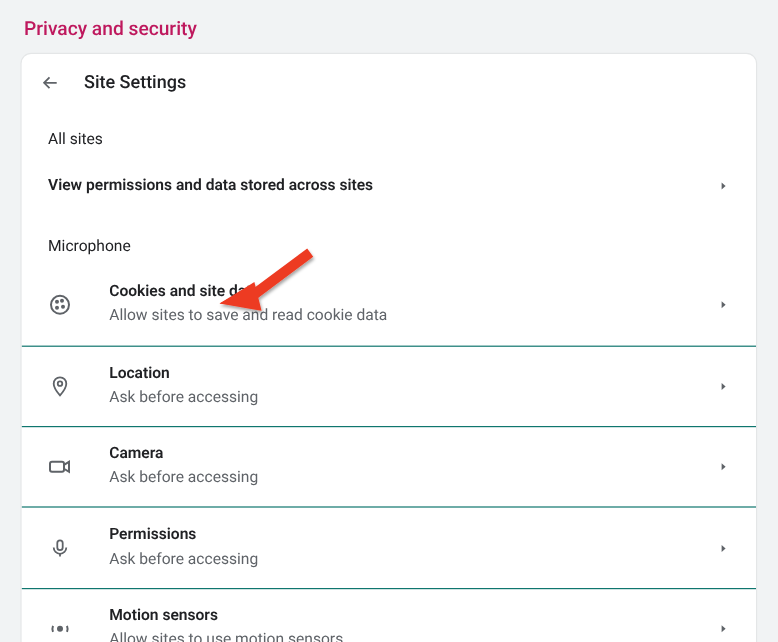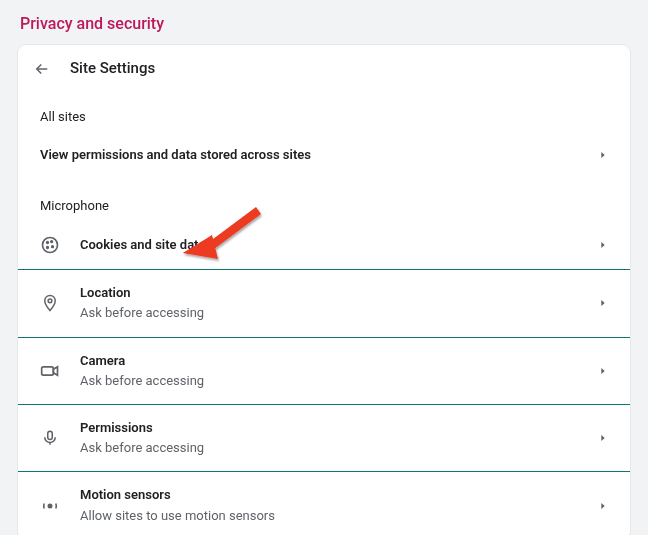--- a/index.html
+++ b/index.html
@@ -47,20 +47,21 @@
     font-weight: 400;
     padding: 16px 22px 8px 22px;
     color: #202124;
   }
   .row {
     display: flex;
     align-items: center;
     padding: 14px 22px;
     cursor: pointer;
     position: relative;
+    gap: 11px;
   }
   .row.border-top { border-top: 1px solid #0f766e; }
   .row .icon {
     width: 20px; height: 20px;
     flex: 0 0 20px;
     margin-right: 20px;
     color: #5f6368;
     display:flex; align-items:center; justify-content:center;
   }
   .row.no-icon .text { margin-left: 0; }
@@ -123,20 +124,21 @@
       <svg width="20" height="20" viewBox="0 0 24 24" fill="none" stroke="currentColor" stroke-width="2">
           <circle cx="12" cy="12" r="9"></circle>
           <circle cx="9" cy="9" r="1" fill="currentColor"></circle>
           <circle cx="14" cy="8" r="1" fill="currentColor"></circle>
           <circle cx="15" cy="14" r="1" fill="currentColor"></circle>
           <circle cx="9" cy="15" r="1" fill="currentColor"></circle>
         </svg>
     </div>
     <div class="text">
       <div class="t1">Cookies and site data</div>
+      <div class="t2">Allow sites to save and read cookie data</div>
     </div>
     <svg class="chev" viewBox="0 0 24 24" fill="currentColor">
         <path d="M8 5l8 7-8 7z"></path>
       </svg>
   </div>
 
   <div class="row border-top">
     <div class="icon">
       <svg width="18" height="18" viewBox="0 0 24 24" fill="none" stroke="currentColor" stroke-width="2">
           <path d="M12 2C8 2 5 5 5 9c0 5 7 13 7 13s7-8 7-13c0-4-3-7-7-7z"></path>

